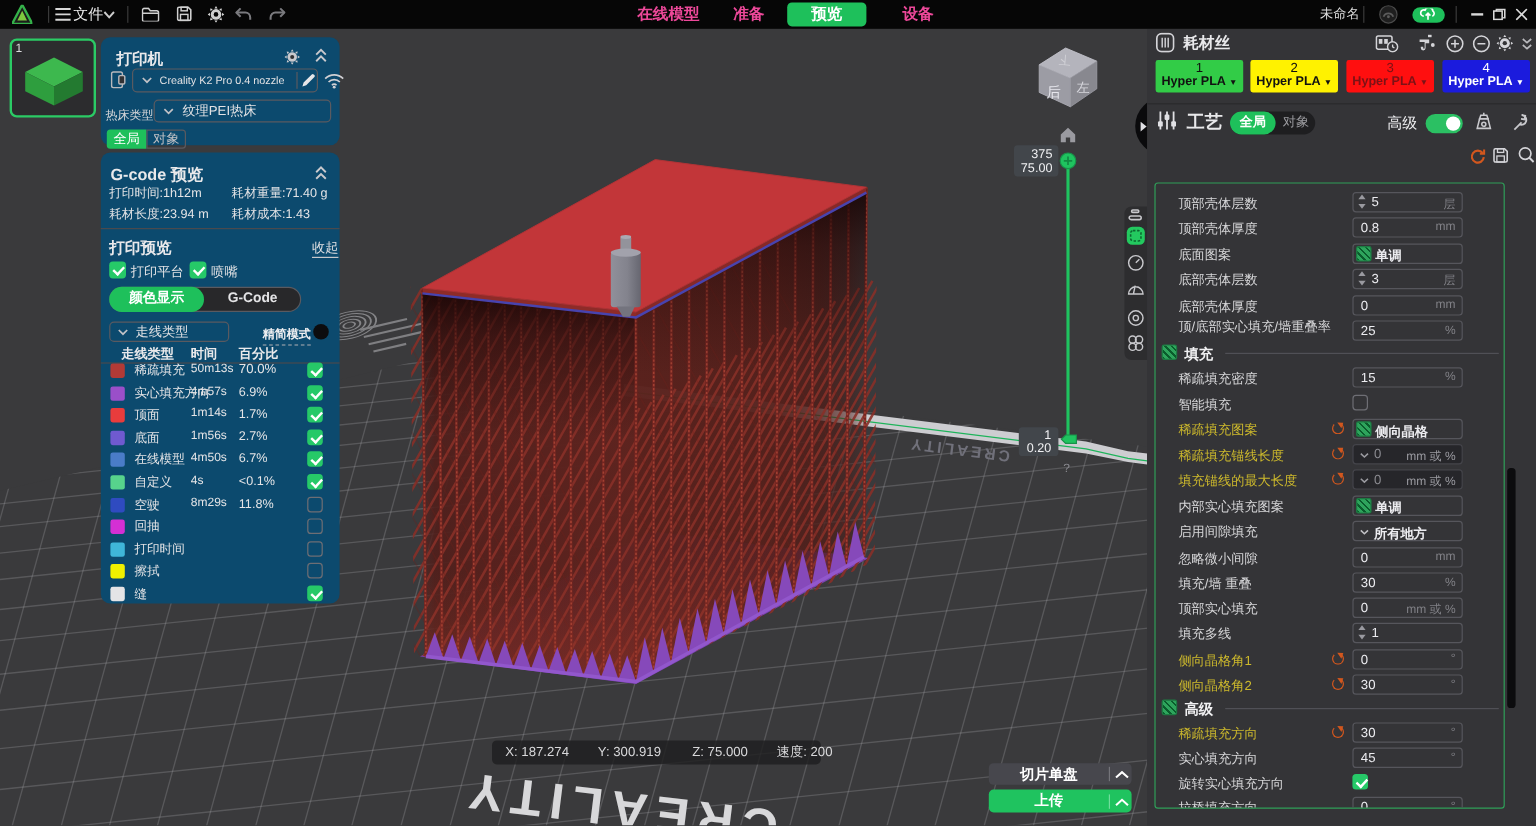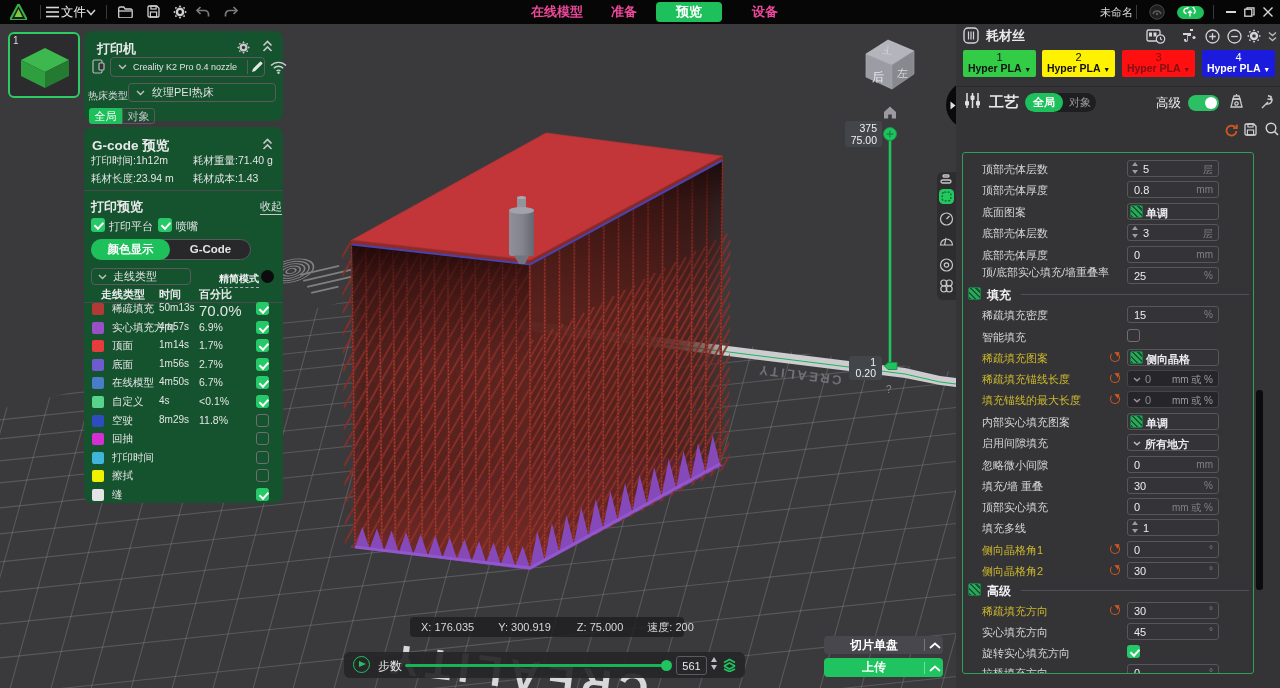--- a/index.html
+++ b/index.html
@@ -1,19 +1,19 @@
 <!DOCTYPE html>
 <html><head><meta charset="utf-8"><style>
 *{margin:0;padding:0;box-sizing:border-box;font-family:"Liberation Sans",sans-serif;}
 html,body{width:1280px;height:688px;overflow:hidden;background:#3b3b3d;}
 .a{position:absolute;}
 #topbar{position:absolute;top:0;left:0;width:1280px;height:24px;background:#060606;z-index:60;}
 #topbar .t{position:absolute;top:0;height:24px;line-height:24px;font-size:13px;font-weight:bold;color:#ec4899;}
 #vp{position:absolute;top:24px;left:0;width:956px;height:664px;background:#3a3a3c;overflow:hidden;}
-.card{position:absolute;background:#14532d;border-radius:8px;color:#e9e9eb;z-index:20;}
+.card{position:absolute;background:#0c4a6e;border-radius:8px;color:#e9e9eb;z-index:20;}
 .sel{border:1px solid #5a5a60;border-radius:4px;color:#e2e2e4;position:absolute;font-size:11px;display:flex;align-items:center;}
 .gchk{position:absolute;width:14px;height:14px;background:#26c968;border-radius:3px;}
 .gchk:after{content:"";position:absolute;left:4.5px;top:1.5px;width:3.5px;height:7px;border-right:2px solid #fff;border-bottom:2px solid #fff;transform:rotate(43deg);}
 .echk{position:absolute;width:13px;height:13px;background:transparent;border:1.5px solid #6e6e74;border-radius:3px;}
 .row11{position:absolute;font-size:11px;color:#e4e4e6;white-space:nowrap;}
 #rp{position:absolute;top:24px;left:956px;width:324px;height:664px;background:#343437;color:#e9e9eb;z-index:30;overflow:hidden;}
 .vbox{position:absolute;height:17px;border:1px solid #56565c;border-radius:3px;font-size:11px;color:#ececf0;}
 .vbox .u{position:absolute;right:5px;top:2px;font-size:10px;color:#808086;}
 .vbox .v{position:absolute;left:6px;top:2px;}
 .undo{position:absolute;width:10px;height:10px;border:1.8px solid #d2571e;border-radius:50%;border-top-color:transparent;}
@@ -391,39 +391,21 @@
       <text x="876" y="353" font-size="10.5" fill="#f0f0f2" text-anchor="end" font-family="Liberation Sans">0.20</text>
       <path d="M897,338.5 h-9 l-3.5,3.5 3.5,3.5 h9 z" fill="#1fc35f" stroke="#18934a" stroke-width="1"></path>
       <text x="886" y="369" font-size="10" fill="#8a8a90" font-family="Liberation Sans">?</text>
       <polygon points="866.0,30.0 888.0,16.0 914.0,27.0 892.0,41.0" fill="#b4b4bc" stroke="#c6c6ce" stroke-width="0.7"></polygon>
       <polygon points="866.0,30.0 892.0,41.0 892.0,65.0 866.0,53.0" fill="#9c9ca4" stroke="#aeaeb6" stroke-width="0.7"></polygon>
       <polygon points="892.0,41.0 914.0,27.0 914.0,50.0 892.0,65.0" fill="#88888f" stroke="#9b9ba3" stroke-width="0.7"></polygon>
       <text x="872" y="57" font-size="12" fill="#e6e6ec" font-family="Liberation Sans">后</text>
       <text x="897" y="53" font-size="11" fill="#d6d6dc" font-family="Liberation Sans">左</text>
       <text x="884" y="33" font-size="10" fill="#d0d0d6" font-family="Liberation Sans" transform="rotate(185 888 28)">下</text>
     </svg>
-    <div class="a" style="left:410px;top:593px;width:274px;height:20px;background:rgba(30,30,32,0.82);border-radius:4px;color:#d8d8da;font-size:11px;line-height:20px;white-space:nowrap;"><span style="margin-left:11px">X: 176.035</span><span style="margin-left:24px">Y: 300.919</span><span style="margin-left:26px">Z: 75.000</span><span style="margin-left:24px">速度: 200</span></div>
-    <div class="a" style="left:344px;top:628px;width:401px;height:26px;background:rgba(38,38,40,0.92);border-radius:6px;">
-<div class="a" style="left:9px;top:4px;width:17px;height:17px;border:1.6px solid #1fc35f;border-radius:50%;">
-        <div class="a" style="left:5px;top:3.5px;width:0;height:0;border-left:7px solid #1fc35f;border-top:3.5px solid transparent;border-bottom:3.5px solid transparent;"></div>
-      </div>
-<div class="a" style="left:34px;top:6px;font-size:12px;color:#ececee;">步数</div>
-<div class="a" style="left:61px;top:12px;width:263px;height:3px;background:#19b355;border-radius:2px;"></div>
-<div class="a" style="left:317px;top:7.5px;width:11px;height:11px;background:#1fc35f;border-radius:50%;"></div>
-<div class="a" style="left:332px;top:3.5px;width:31px;height:19px;border:1px solid #5a5a60;border-radius:3px;font-size:11px;color:#ececee;line-height:18px;text-align:center;">561</div>
-<div class="a" style="left:367px;top:4.5px;width:0;height:0;border-left:3.5px solid transparent;border-right:3.5px solid transparent;border-bottom:5px solid #c0c0c4;"></div>
-<div class="a" style="left:367px;top:13px;width:0;height:0;border-left:3.5px solid transparent;border-right:3.5px solid transparent;border-top:5px solid #c0c0c4;"></div>
-<svg class="a" style="left:378px;top:6px" width="15" height="14">
-        <g fill="none" stroke="#1fc35f" stroke-width="1.8">
-          <path d="M2,4.5 L7.5,1.5 L13,4.5"></path>
-          <path d="M2,8 L7.5,5 L13,8 M2,8 L7.5,11 L13,8"></path>
-          <path d="M2,11 L7.5,13.5 L13,11"></path>
-        </g>
-      </svg>
-</div>
+    <div class="a" style="left:410px;top:593px;width:274px;height:20px;background:rgba(30,30,32,0.82);border-radius:4px;color:#d8d8da;font-size:11px;line-height:20px;white-space:nowrap;"><span style="margin-left:11px">X: 187.274</span><span style="margin-left:24px">Y: 300.919</span><span style="margin-left:26px">Z: 75.000</span><span style="margin-left:24px">速度: 200</span></div>
     <div class="a" style="left:824px;top:612px;width:119px;height:18px;background:#47474d;border-radius:4px;color:#fff;">
 <div class="a" style="left:0;top:0;width:100px;text-align:center;font-size:12px;font-weight:bold;line-height:18px;">切片单盘</div>
 <div class="a" style="left:100px;top:3px;width:1px;height:12px;background:#74747a;"></div>
 <svg class="a" style="left:104px;top:6px" width="14" height="7">
         <path d="M2,6 L7,1.5 L12,6" stroke="#fff" stroke-width="1.7" fill="none"></path>
       </svg>
     </div>
     <div class="a" style="left:824px;top:634px;width:119px;height:19px;background:#1fc35f;border-radius:4px;color:#fff;">
 <div class="a" style="left:0;top:0;width:100px;text-align:center;font-size:12px;font-weight:bold;line-height:19px;">上传</div>
 <div class="a" style="left:100px;top:3.5px;width:1px;height:12px;background:#6fdd9b;"></div>
@@ -609,21 +591,21 @@
     </div>
     <div class="a" style="left:135px;top:145px;font-size:10px;font-weight:bold;color:#f0f0f2;border-bottom:1px dashed #b0b0b4;padding-bottom:1px;">精简模式</div>
     <div class="a" style="left:177px;top:143px;width:13px;height:13px;background:#0c0c0e;border-radius:50%;"></div>
     <div class="a" style="left:17px;top:160px;font-size:11px;font-weight:bold;">走线类型</div>
     <div class="a" style="left:75px;top:160px;font-size:11px;font-weight:bold;">时间</div>
     <div class="a" style="left:115px;top:160px;font-size:11px;font-weight:bold;">百分比</div>
     <div class="hr" style="left:0;top:175px;width:199px;background:#4a4a4e;"></div>
     <div class="a" style="left:8px;top:176px;width:12px;height:12px;background:#b23a36;border-radius:2px;"></div>
     <div class="row11" style="left:28px;top:175px;font-size:10.5px;">稀疏填充</div>
     <div class="row11" style="left:75px;top:175px;font-size:10px;">50m13s</div>
-    <div class="row11" style="left:115px;top:175px;font-size:15px;">70.0%</div>
+    <div class="row11" style="left:115px;top:175px;font-size:11px;">70.0%</div>
     <div class="gchk" style="left:172px;top:175px;width:13px;height:13px;"></div>
     <div class="a" style="left:8px;top:195px;width:12px;height:12px;background:#9a4fc9;border-radius:2px;"></div>
     <div class="row11" style="left:28px;top:194px;font-size:10.5px;">实心填充方向</div>
     <div class="row11" style="left:75px;top:194px;font-size:10px;">4m57s</div>
     <div class="row11" style="left:115px;top:194px;font-size:10.5px;">6.9%</div>
     <div class="gchk" style="left:172px;top:194px;width:13px;height:13px;"></div>
     <div class="a" style="left:8px;top:213px;width:12px;height:12px;background:#e83c3c;border-radius:2px;"></div>
     <div class="row11" style="left:28px;top:212px;font-size:10.5px;">顶面</div>
     <div class="row11" style="left:75px;top:212px;font-size:10px;">1m14s</div>
     <div class="row11" style="left:115px;top:212px;font-size:10.5px;">1.7%</div>

